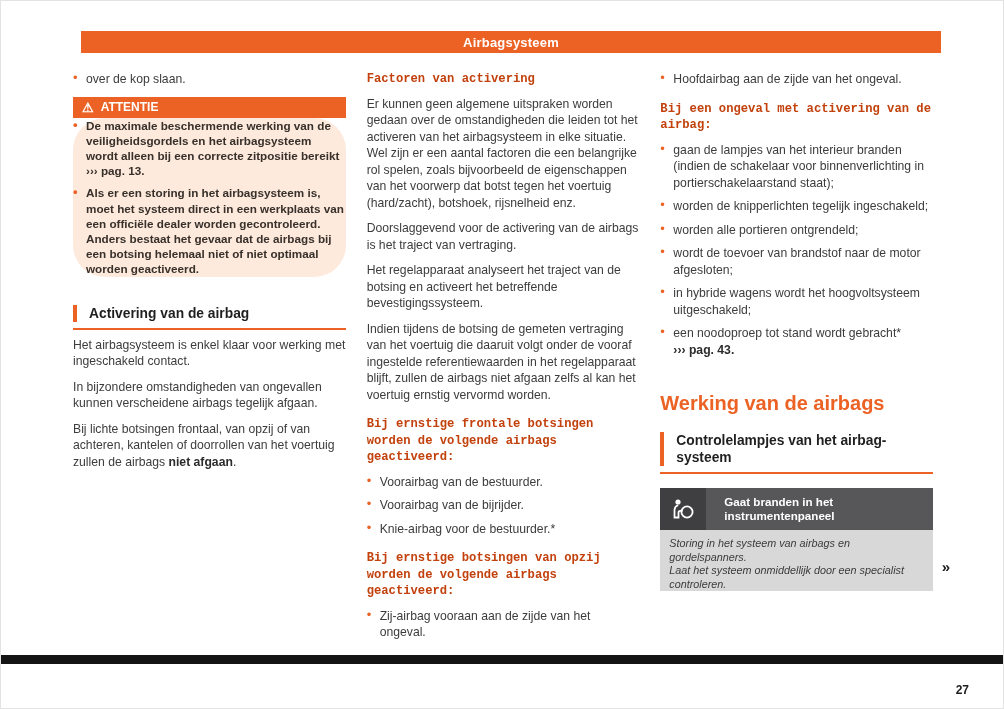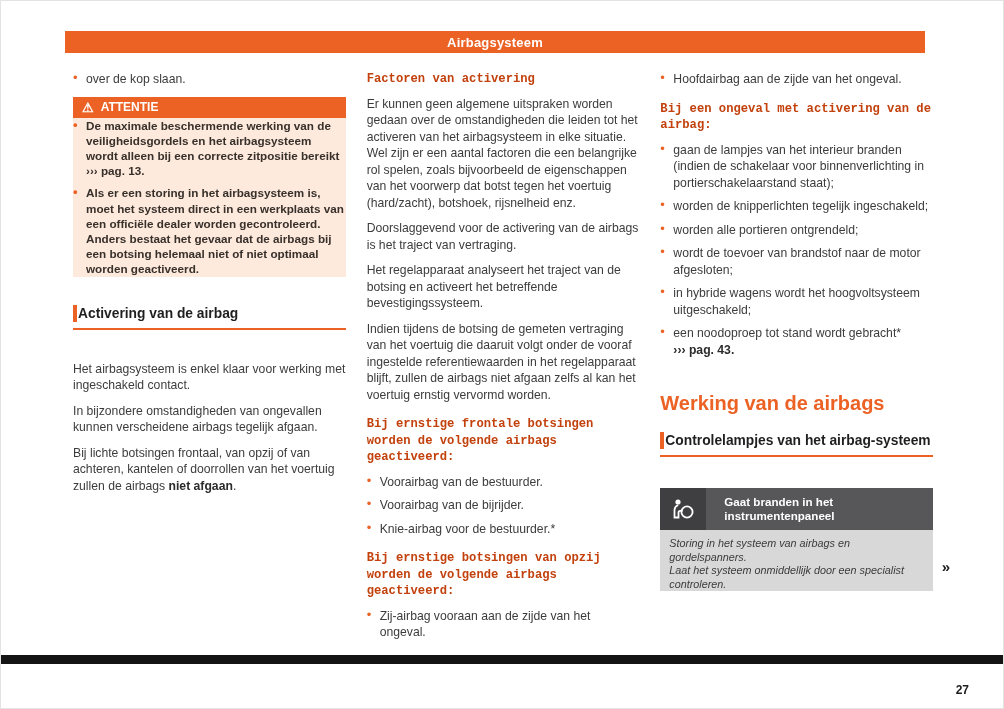--- a/index.html
+++ b/index.html
@@ -9,21 +9,21 @@
     width: 1004px; height: 709px;
     margin: 0 auto;
     background: #fff;
     border: 1px solid #e3e3e3;
     font-family: "Liberation Sans", sans-serif;
     color: #3c3c3c;
     overflow: hidden;
   }
   
   .header-bar {
-    position: absolute; left: 64px; top: 30px; width: 860px; height: 22px;
+    position: absolute; left: 80px; top: 30px; width: 860px; height: 22px;
     background: var(--accent, #ec6225);
     color: #fff; font-weight: bold; font-size: 13px;
     display: flex; align-items: center; justify-content: center;
     letter-spacing: .2px;
   }
   
   .columns {
     position: absolute; left: 72px; top: 70px; width: 860px;
     display: flex; gap: 21px;
     font-size: 12.2px; line-height: 16.5px;
@@ -44,30 +44,31 @@
   .warning-box { margin: 3px 0 28px; }
   .warning-header {
     background: var(--accent, #ec6225); color: #fff;
     height: 21px; display: flex; align-items: center; gap: 7px;
     padding: 0 9px; font-weight: bold; font-size: 12px;
   }
   .warning-icon { font-size: 13px; line-height: 1; }
   .warning-body {
     background: var(--warning-bg, #fdeadd);
     padding: 9px 10px 3px;
+    border-radius: 32px;
   }
   .warning-body li {
     font-weight: bold; color: var(--warning-text, #38302a);
     font-size: 11.7px; line-height: 15.2px; margin-bottom: 8px;
   }
   
   .section-head {
     border-bottom: 2px solid var(--accent, #ec6225);
-    padding-bottom: 6px; margin: 26px 0 31px;
-    display: flex; gap: 1px;
+    padding-bottom: 6px; margin: 26px 0 7px;
+    display: flex; gap: 12px;
   }
   .section-head .bar { width: 4px; background: var(--accent, #ec6225); flex: 0 0 4px; }
   .section-head h2 {
     margin: 0; font-size: 13.8px; line-height: 17px;
     font-weight: bold; color: #1f1f1f;
   }
   
   .chapter-title {
     color: var(--accent, #ec6225);
     font-size: 20px; line-height: 23px; font-weight: bold;

